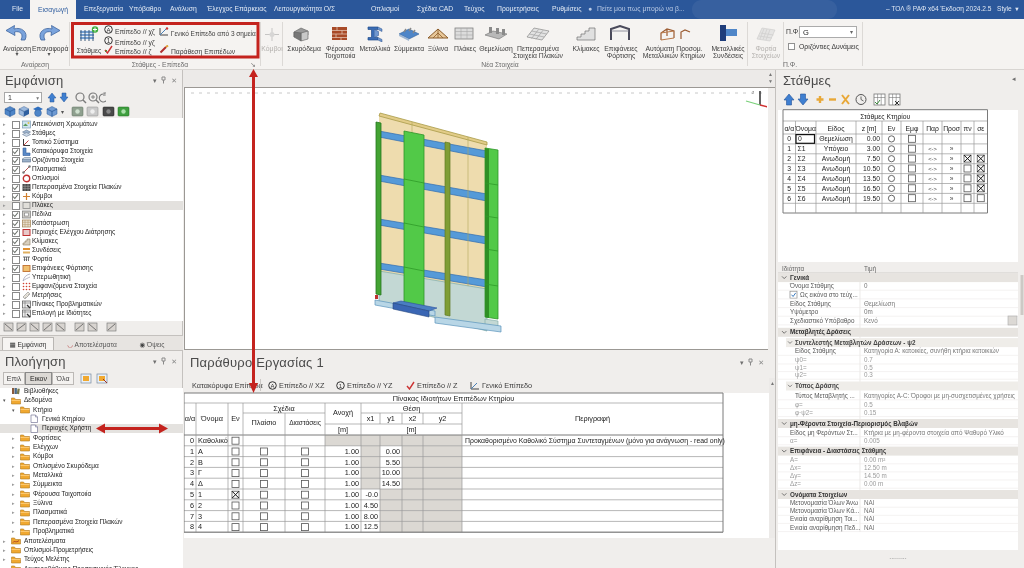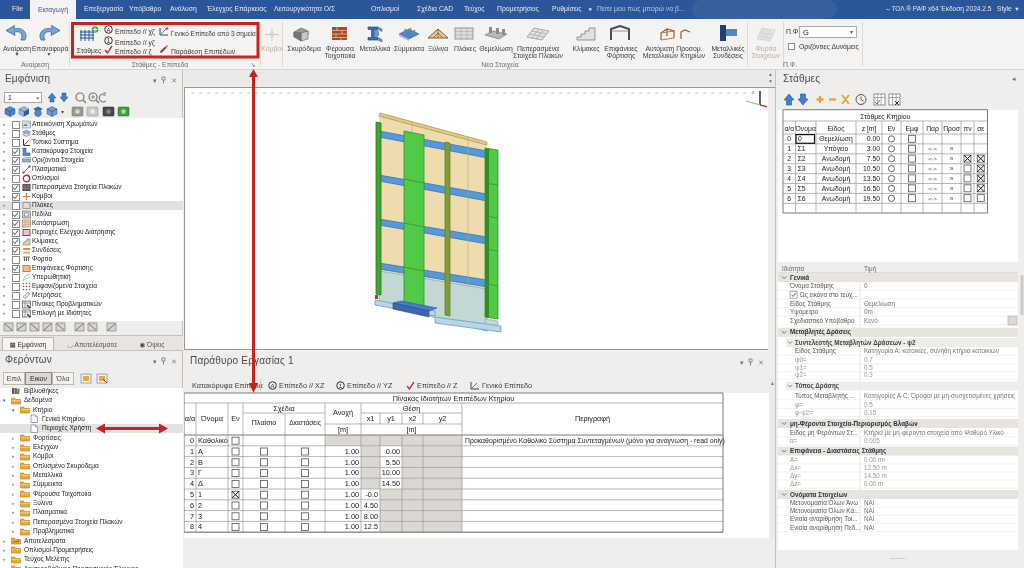--- a/index.html
+++ b/index.html
@@ -12,21 +12,21 @@
 
 
 #ribbon { position:absolute; left:0; top:19px; width:1024px; height:51px; background:#f5f3f1; border-bottom:1px solid #d8d5d2; }
 .rsep { position:absolute; top:3px; height:44px; width:1px; background:#dcd9d6; }
 .rlabel { position:absolute; top:42px; height:9px; font-size:6.8px; color:#6b6b6b; text-align:center; }
 .bigbtn { position:absolute; top:2px; text-align:center; font-size:6.8px; color:#3c3c3c; line-height:7.5px; }
 .smallitem { position:absolute; font-size:6.8px; color:#3c3c3c; white-space:nowrap; }
 .gray { color:#b3b0ad !important; }
 
 
-.ptitle { font-size:10px; color:#4a4a4a; letter-spacing:0.2px; }
+.ptitle { font-size:13px; color:#4a4a4a; letter-spacing:0.2px; }
 .pctl { position:absolute; font-size:7px; color:#6f6f6f; }
 
 #leftTop { position:absolute; left:0; top:70px; width:183px; height:280px; background:#f0eeec; border-right:1px solid #c4c1be; }
 #leftBottom { position:absolute; left:0; top:350px; width:183px; height:218px; background:#f0eeec; border-right:1px solid #c4c1be; border-top:1px solid #c4c1be; }
 #centerStrip { position:absolute; left:183px; top:70px; width:592px; height:17px; background:#eceae8; }
 #viewport { position:absolute; left:184px; top:87px; width:584px; height:263px; background:#ffffff; border:1px solid #9b9894; border-right:none; }
 #vscroll { position:absolute; left:768px; top:87px; width:7px; height:263px; background:#f0eeec; border-top:1px solid #9b9894; }
 #bottomPanel { position:absolute; left:184px; top:350px; width:591px; height:218px; background:#f0eeec; }
 #rightPanel { position:absolute; left:775px; top:70px; width:249px; height:498px; background:#f0eeec; border-left:1px solid #c4c1be; }
 
@@ -583,21 +583,21 @@
  <path d="M2 3 l7 6 M14 9 l8 -6 M28 3 l7 6 M41 9 l7 -6 M54 3 l7 6 M73 9 l7 -6 M86 3 l7 6 M105 9 l7 -6" stroke="#4a4a4a" stroke-width="0.7"></path>
 </svg>
 
 <div class="abs" style="left:0;top:265px;width:183px;height:15px;background:#e7e4e1;border-top:1px solid #c4c1be;font-size:6.6px;color:#555;">
  <div class="abs" style="left:2px;top:1px;width:52px;height:14px;background:#f6f4f2;border:1px solid #b9b6b3;border-bottom:none;text-align:center;line-height:13px;color:#333;">▦ Εμφάνιση</div>
  <div class="abs" style="left:56px;top:2px;width:72px;text-align:center;line-height:13px;"><span style="color:#b03030">◡</span> Αποτελέσματα</div>
  <div class="abs" style="left:130px;top:2px;width:44px;text-align:center;line-height:13px;"><span style="color:#444">◉</span> Όψεις</div>
 </div>
 </div>
 <div id="leftBottom">
-<div class="ptitle abs" style="left:5px;top:3px;">Φερόντων</div>
+<div class="ptitle abs" style="left:5px;top:3px;">Πλοήγηση</div>
 <div class="pctl" style="left:153px;top:6px;">▾ &nbsp;<svg width="7" height="8" style="vertical-align:-1px">
           <path d="M2 1 h3 v3 h-3 Z M3.5 4 V7.5" stroke="#8a8a8a" stroke-width="1" fill="none"></path>
         </svg>&nbsp; <span style="color:#8a8a8a">✕</span></div>
 <div class="abs" style="left:3px;top:21px;width:22px;height:13px;border:1px solid #bcb9b6;background:#f4f2f0;font-size:7px;line-height:12px;text-align:center;color:#444;">Επιλ</div>
 <div class="abs" style="left:25px;top:21px;width:27px;height:13px;border:1px solid #8a8a8a;background:#dcd9d5;font-size:7px;line-height:12px;text-align:center;color:#222;">Εικον</div>
 <div class="abs" style="left:52px;top:21px;width:22px;height:13px;border:1px solid #bcb9b6;background:#f4f2f0;font-size:7px;line-height:12px;text-align:center;color:#444;">Όλα</div>
 <svg class="abs" style="left:80px;top:22px" width="34" height="12">
 <rect x="1" y="1" width="10" height="9" fill="#e8f0f8" stroke="#7a8aa0" stroke-width="0.7"></rect>
         <rect x="3" y="3" width="6" height="5" fill="#f0a830"></rect>
 <rect x="17" y="1" width="10" height="9" fill="#e8f0f8" stroke="#7a8aa0" stroke-width="0.7"></rect>

